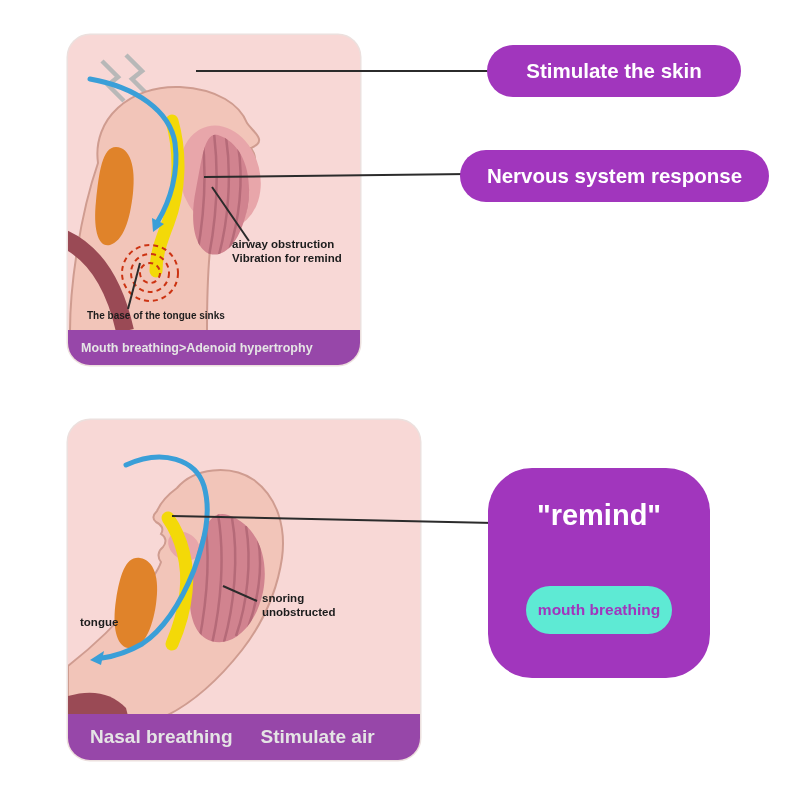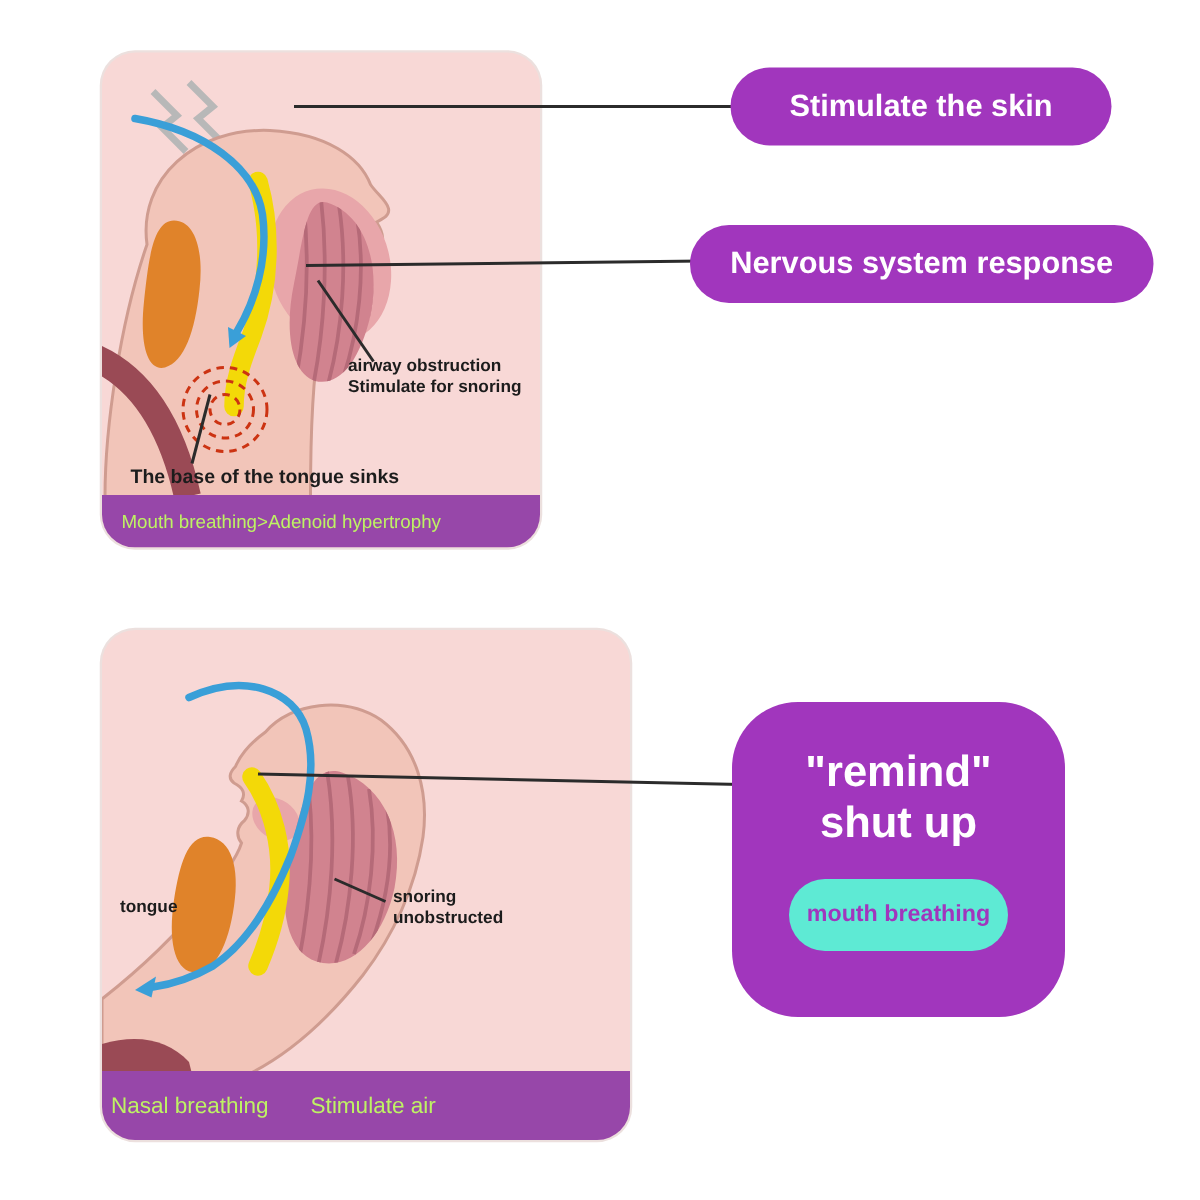--- a/index.html
+++ b/index.html
@@ -8,28 +8,28 @@
   .canvas { position:absolute; left:0; top:0; width:800px; height:800px; }
 
   .panel { position:absolute; background:var(--cardPink); border-radius:22px;
            overflow:hidden; box-shadow:0 0 0 1.5px #ece0de; }
   .panel-top    { left:68px; top:35px;  width:292px; height:330px; }
   .panel-bottom { left:68px; top:420px; width:352px; height:340px; }
 
   .anatomy { position:absolute; left:0; top:0; display:block; }
 
   .panel-bar { position:absolute; left:0; right:0; bottom:0; background:var(--purpleBar);
-               color:#bef264; font-weight:normal; display:flex; align-items:center; }
+               color:#e5e5e5; font-weight:bold; display:flex; align-items:center; }
   .panel-top .panel-bar    { height:35px; font-size:12.5px; padding-left:13px; }
-  .panel-bottom .panel-bar { height:46px; font-size:15px; padding-left:6px; gap:28px; }
+  .panel-bottom .panel-bar { height:46px; font-size:19px; padding-left:22px; gap:28px; }
 
   .label { position:absolute; color:var(--labelText); font-weight:bold; line-height:1.25; }
   .lbl-airway-obstruction { left:232px; top:237px; width:136px; text-align:left; font-size:11.5px; }
-  .lbl-tongue-base        { left:87px;  top:310px; font-size:13px; }
-  .lbl-tongue             { left:80px;  top:598px; font-size:11.5px; }
+  .lbl-tongue-base        { left:87px;  top:310px; font-size:10px; }
+  .lbl-tongue             { left:80px;  top:615px; font-size:11.5px; }
   .lbl-airway-unobstructed{ left:262px; top:591px; font-size:11.5px; }
 
   .connectors { position:absolute; left:0; top:0; pointer-events:none; }
   .ptr { stroke:#2b2b2b; stroke-width:2; }
 
   .callout-pill { position:absolute; background:var(--purple); color:#fff; font-weight:bold;
                   display:flex; align-items:center; justify-content:center;
                   border-radius:26px; font-size:20.5px; }
   .pill-stimulate { left:487px; top:45px;  width:254px; height:52px; }
   .pill-nervous   { left:460px; top:150px; width:309px; height:52px; }
@@ -158,37 +158,36 @@
     <line class="ptr" x1="196" y1="71" x2="497" y2="71"></line>
     <line class="ptr" x1="204" y1="177" x2="468" y2="174"></line>
     <line class="ptr" x1="172" y1="516" x2="494" y2="523"></line>
     <line class="ptr" x1="249" y1="241" x2="212" y2="187"></line>
     <line class="ptr" x1="128" y1="309" x2="140" y2="263"></line>
     <line class="ptr" x1="257" y1="601" x2="223" y2="586"></line>
   </svg>
 
   <div class="label lbl-airway-obstruction">
     <span>airway obstruction</span><br>
-    <span>Stimulate for snoring</span>
+    <span>Vibration for remind</span>
   </div>
   <div class="label lbl-tongue-base">The base of the tongue sinks</div>
   <div class="label lbl-tongue">tongue</div>
   <div class="label lbl-airway-unobstructed">
     <span>snoring</span><br>
     <span>unobstructed</span>
   </div>
 
   <div class="callout-pill pill-nervous">
     <span>Nervous system response</span>
   </div>
   <div class="callout-pill pill-stimulate">
     <span>Stimulate the skin</span>
   </div>
 
   <div class="remind-box">
     <div class="remind-line">"remind"</div>
-    <div class="remind-line">shut up</div>
     <div class="remind-pill">
       <span>mouth breathing</span>
     </div>
   </div>
 
 </div>
 
 </body></html>

